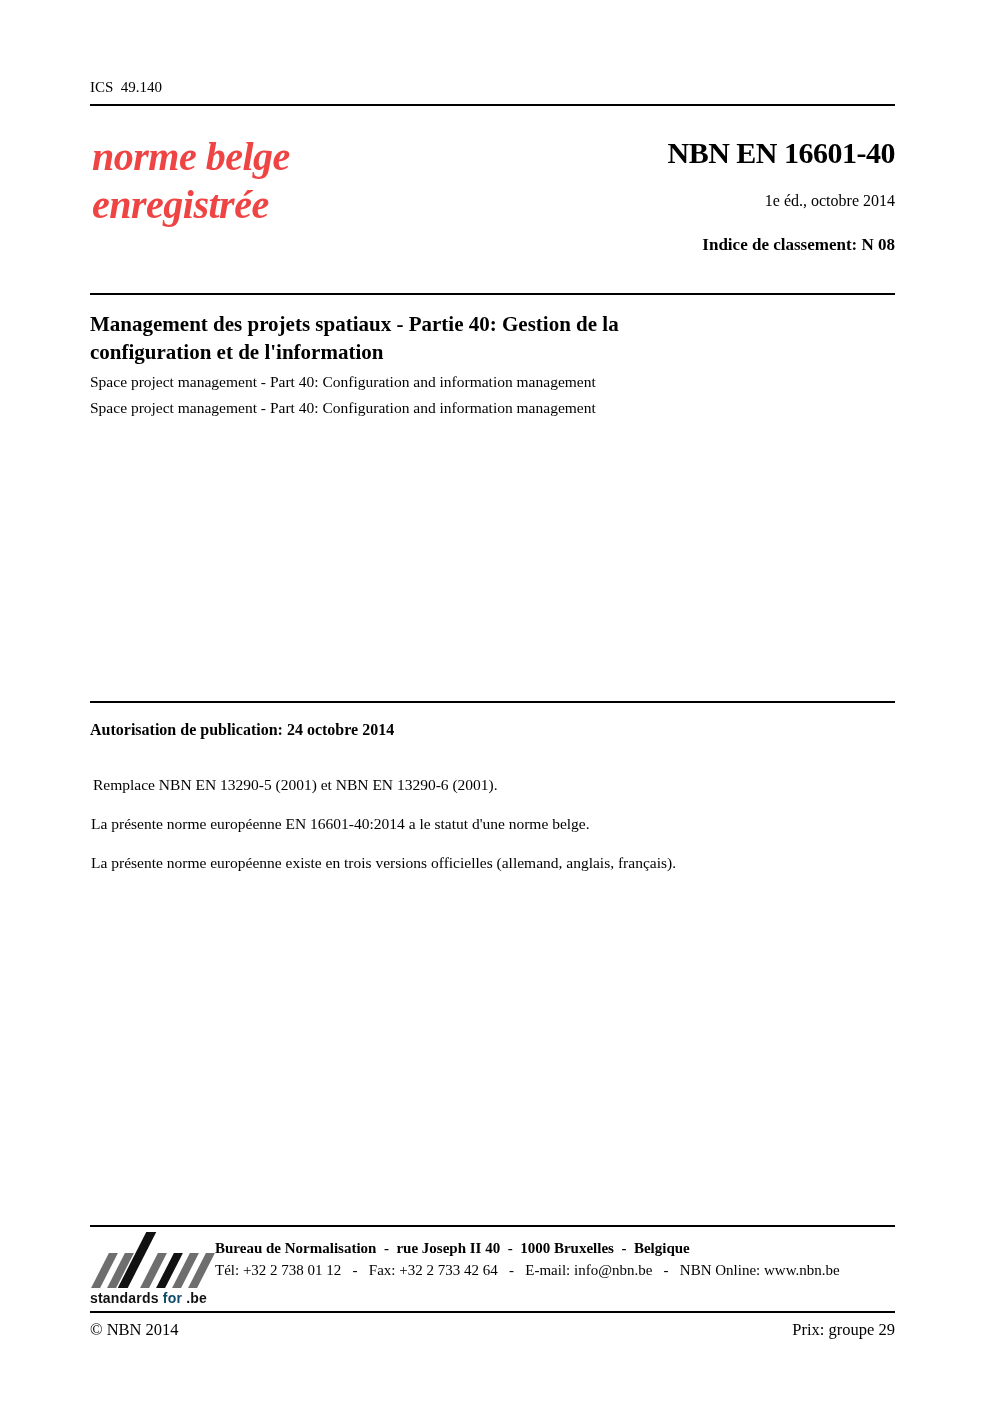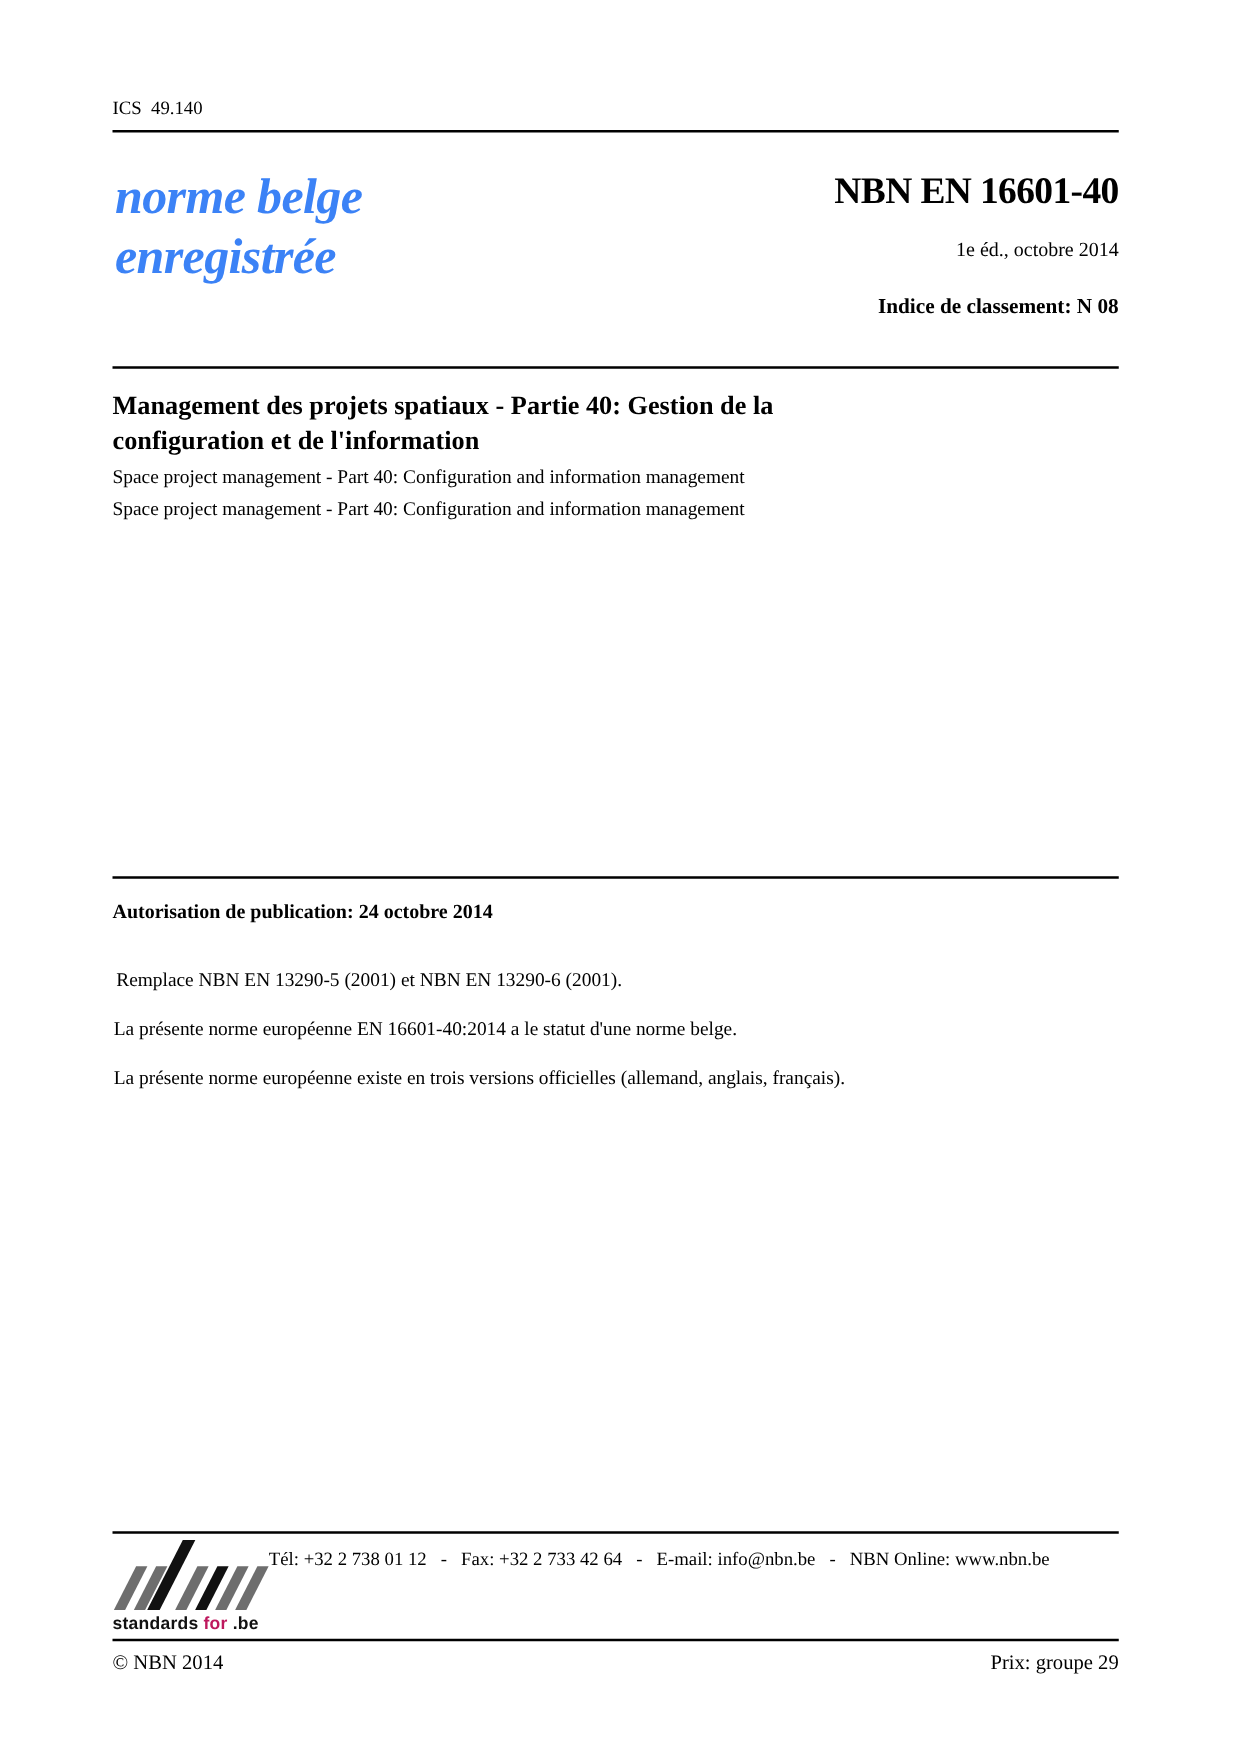--- a/index.html
+++ b/index.html
@@ -24,21 +24,21 @@
   
   .ics {
     left: 90px; top: 79px;
     font-size: 15px;
   }
   .brand {
     left: 92px; top: 133px;
     font-size: 40px;
     font-weight: bold;
     font-style: italic;
-    color: #3b82f6;
+    color: #ef4444;
     line-height: 48px;
     letter-spacing: -0.5px;
   }
   .doc-head {
     right: 97px; top: 136px;
     text-align: right;
     margin-left: 36px;
   }
   .doc-number {
     font-size: 30px;
@@ -102,21 +102,21 @@
   .bar-black { background: #111111; }
   .bar-tall { height: 56px; width: 10px; }
   .logo-caption {
     position: absolute;
     left: 90px; top: 1290px;
     font-size: 14px;
     font-weight: bold;
     letter-spacing: 0.2px;
     color: #111111;
   }
-  .logo-caption .for { color: #be185d; font-weight: bold; }
+  .logo-caption .for { color: #0c4a6e; font-weight: bold; }
   .footer-text {
     left: 215px; top: 1237px;
     font-size: 15px;
     line-height: 22px;
   }
   .footer-line-bold { font-weight: bold; font-size: 15px; }
   .bottom-left {
     left: 90px; top: 1320px;
     font-size: 16.5px;
   }
@@ -163,18 +163,19 @@
     <div class="bar bar-black bar-tall"></div>
     <div class="bar bar-gray"></div>
     <div class="bar bar-black"></div>
     <div class="bar bar-gray"></div>
     <div class="bar bar-gray"></div>
   </div>
 </div>
 <div class="logo-caption"><span>standards </span><span class="for">for</span><span> .be</span></div>
 
 <div class="abs footer-text">
+  <div class="footer-line-bold pre">Bureau de Normalisation  -  rue Joseph II 40  -  1000 Bruxelles  -  Belgique</div>
   <div class="pre">Tél: +32 2 738 01 12   -   Fax: +32 2 733 42 64   -   E-mail: info@nbn.be   -   NBN Online: www.nbn.be</div>
 </div>
 
 <div class="rule" style="top:1311px;"></div>
 <div class="abs bottom-left">© NBN 2014</div>
 <div class="abs bottom-right">Prix: groupe 29</div>
 
 </body></html>

